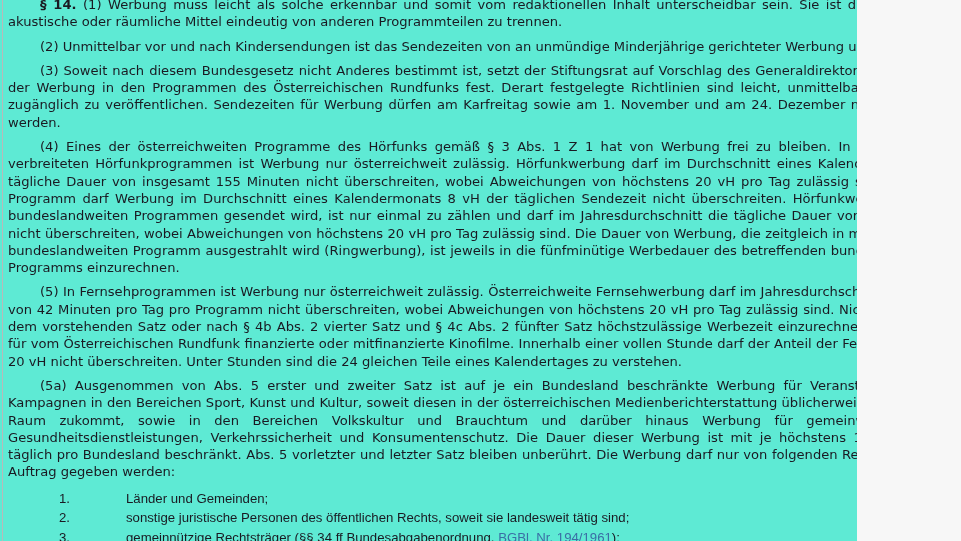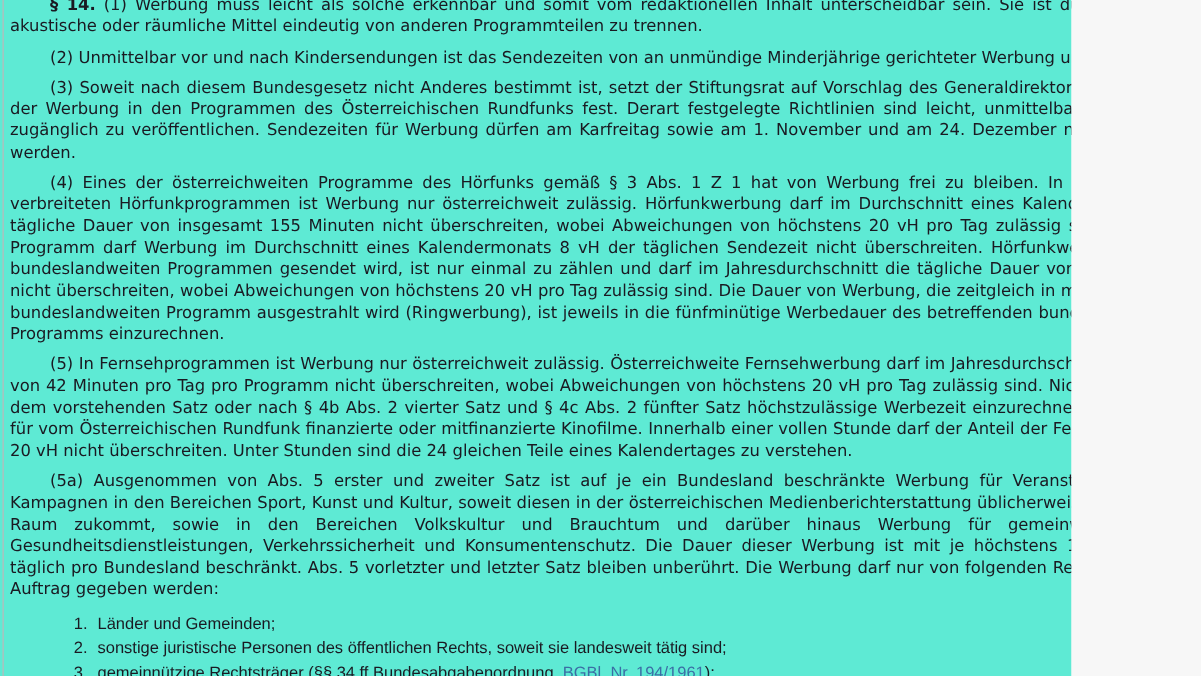--- a/index.html
+++ b/index.html
@@ -74,21 +74,21 @@
     text-align: justify;
   }
   ol.rechtstraeger > li .marker {
     position: absolute;
     left: 34px;
     top: 0;
     width: 28px;
     text-align: right;
     font-family: "Liberation Sans", sans-serif;
   }
-  ol.rechtstraeger > li .li-text { display: block; }
+  ol.rechtstraeger > li .li-text { display: block; margin-left: 48px; }
 
   a.norm-link {
     color: #3b6ea5;
     text-decoration: underline;
   }
 </style>
 </head>
 <body>
 
 <div id="page">

